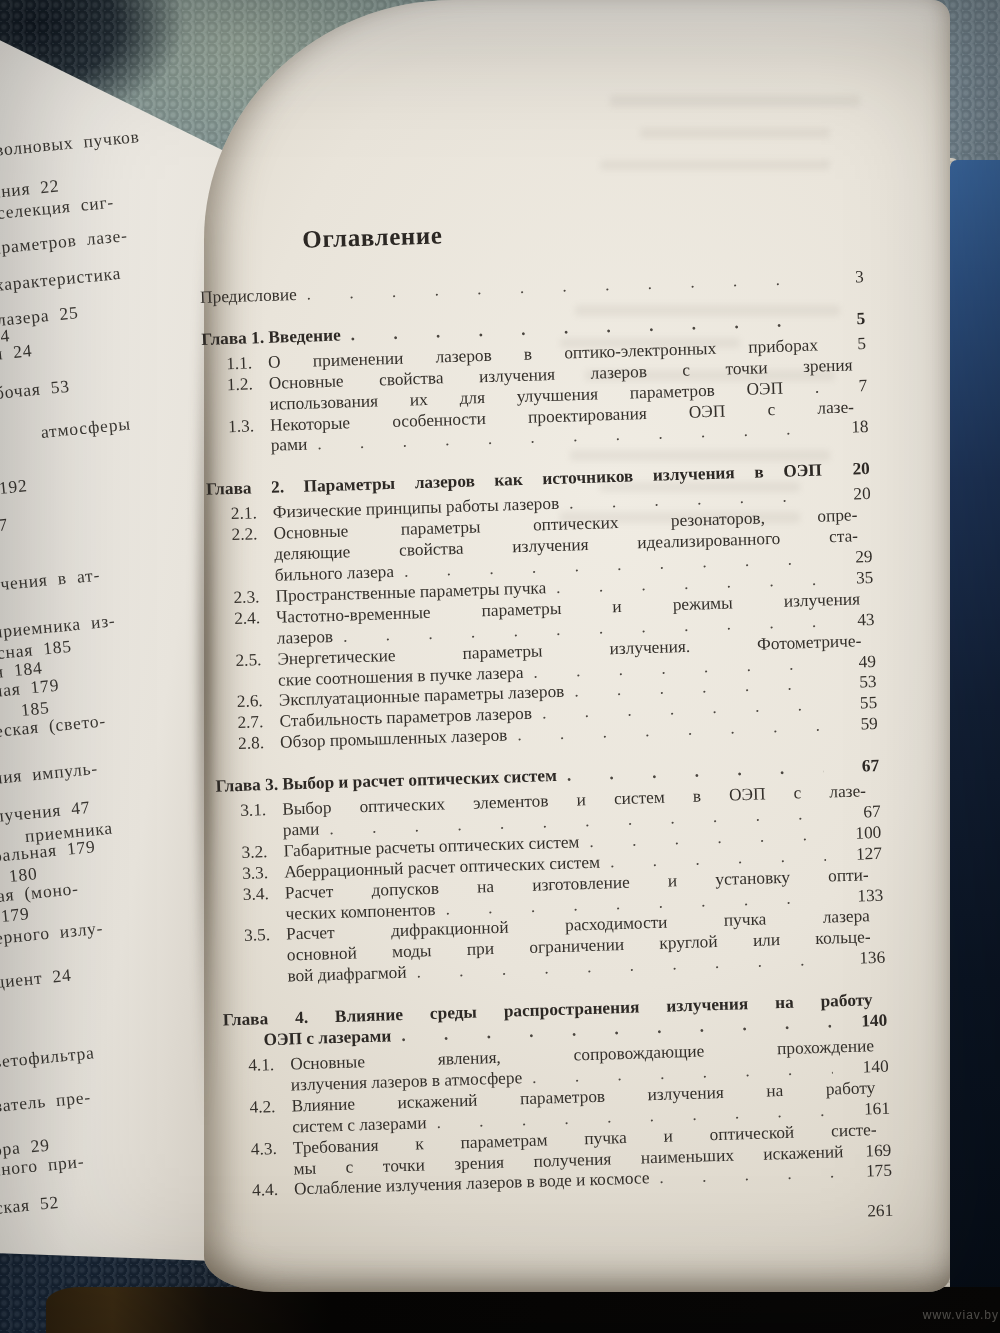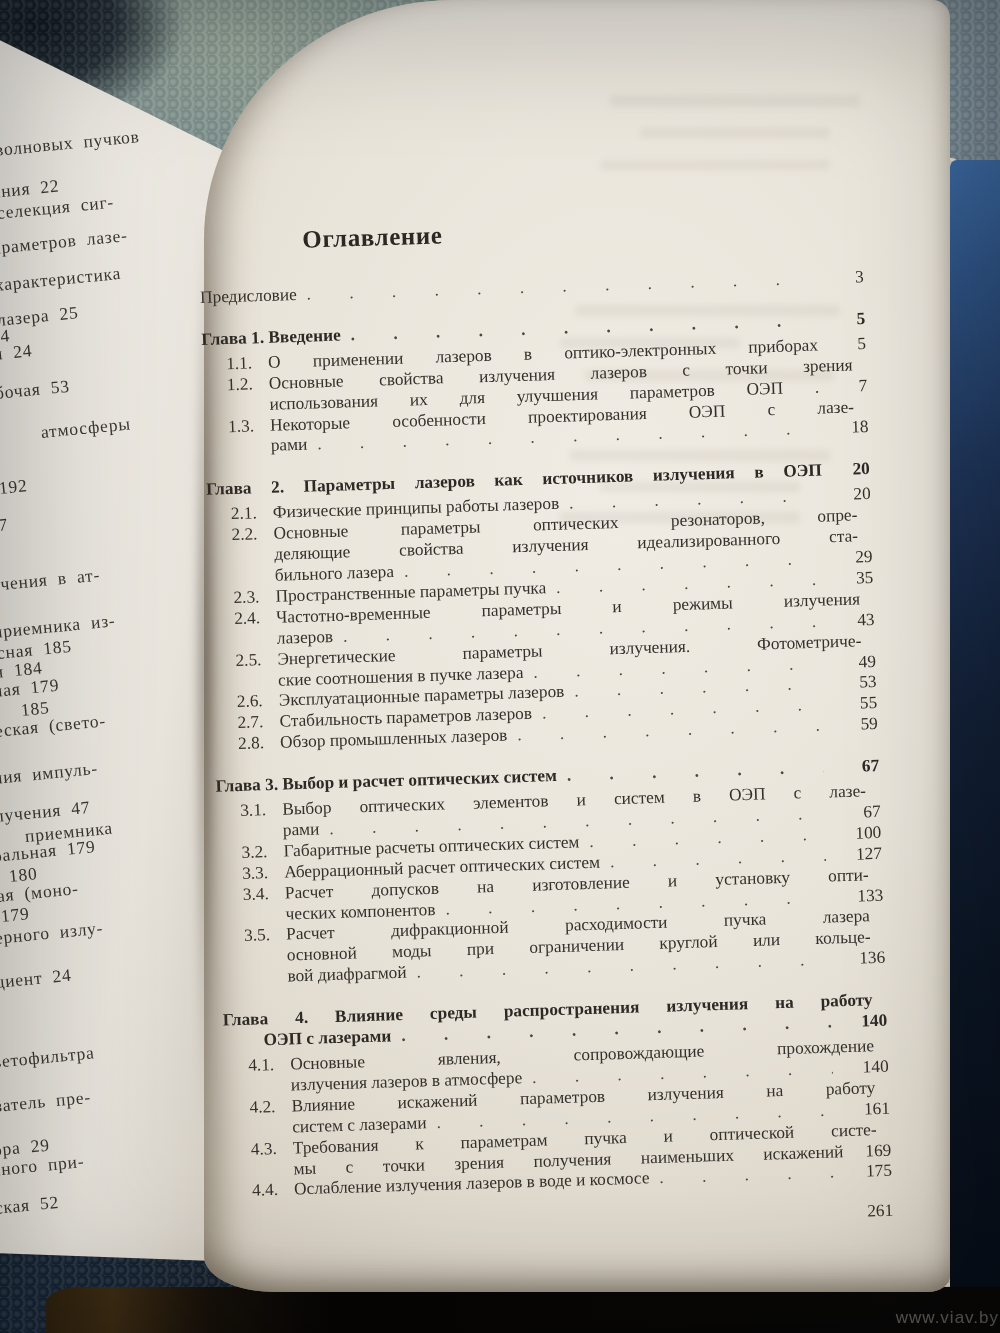--- a/index.html
+++ b/index.html
@@ -61,21 +61,21 @@
   .entry.chapter .row.cont{padding-left:40px;}
   .num{flex:0 0 42px;}
   .txt{white-space:normal;}
   .txt.j{flex:1;text-align:justify;text-align-last:justify;word-spacing:2px;}
   .leader{flex:1;overflow:hidden;white-space:nowrap;letter-spacing:17px;
     margin:0 8px 0 10px;color:#4a453f;}
   .pg{flex:0 0 48px;text-align:right;white-space:nowrap;}
   .endpad{flex:0 0 14px;}
   .entry.pagenum .row{justify-content:flex-end;}
   
-  .watermark{position:absolute;right:1px;top:1308px;font-size:17px;
+  .watermark{position:absolute;right:1px;top:1308px;font-size:12px;
     font-family:"Liberation Sans","DejaVu Sans",sans-serif;
     color:rgba(226,221,211,.40);letter-spacing:1px;white-space:nowrap;}
   .vignette{position:absolute;inset:0;pointer-events:none;
     box-shadow:inset 0 0 150px rgba(0,0,0,.33);}
 </style>
 </head>
 <body>
 
 <div class="photo">
   <div class="carpet"></div>

